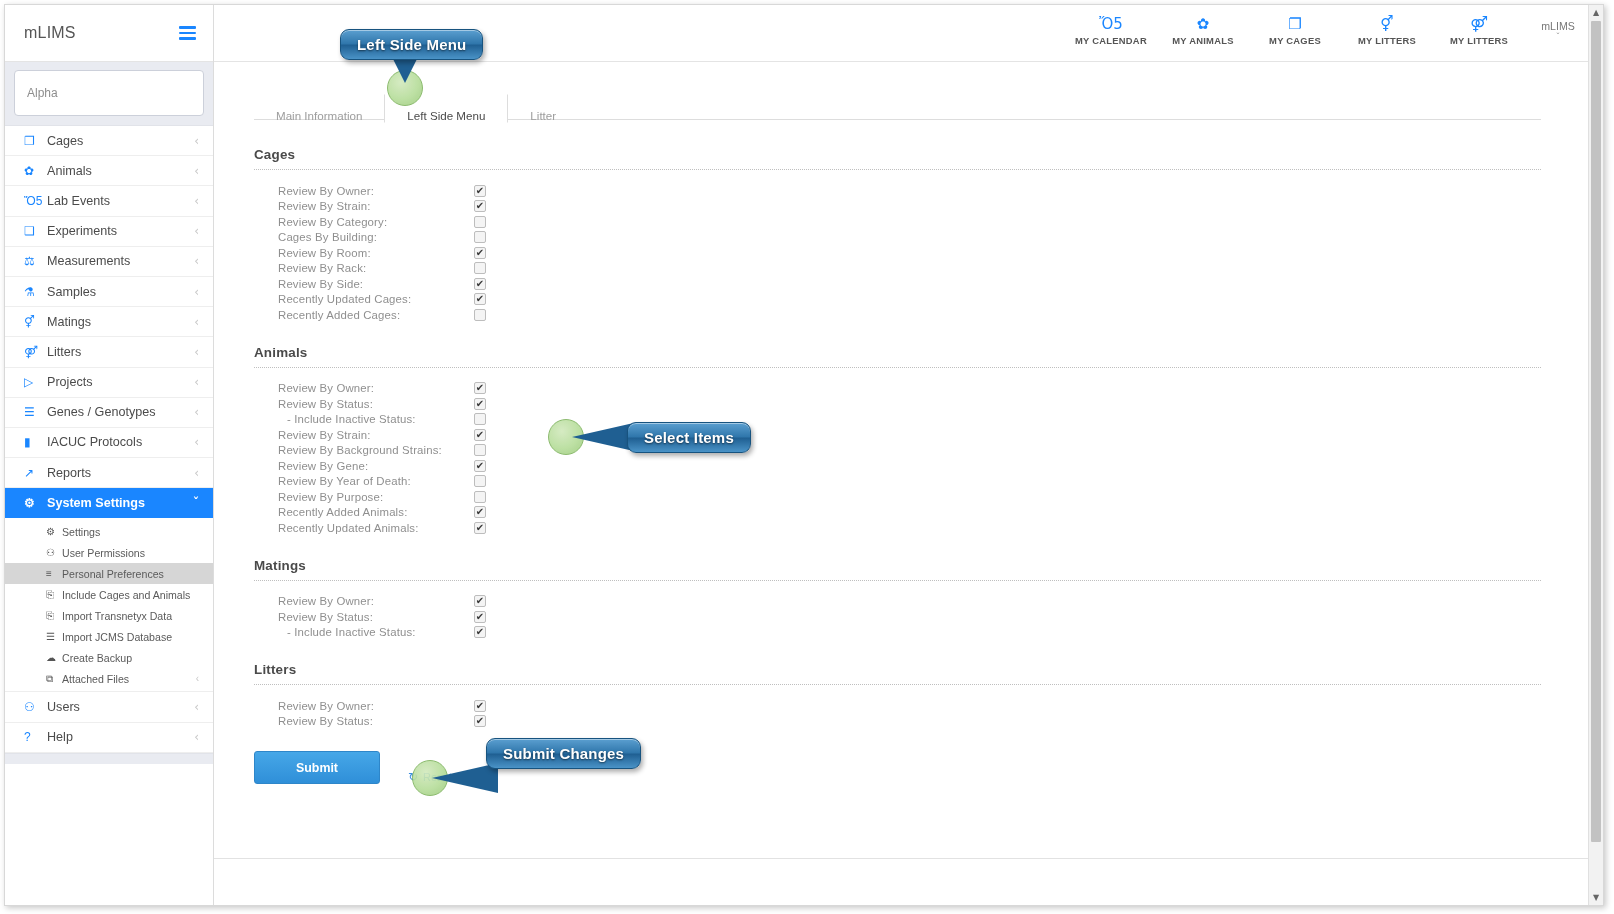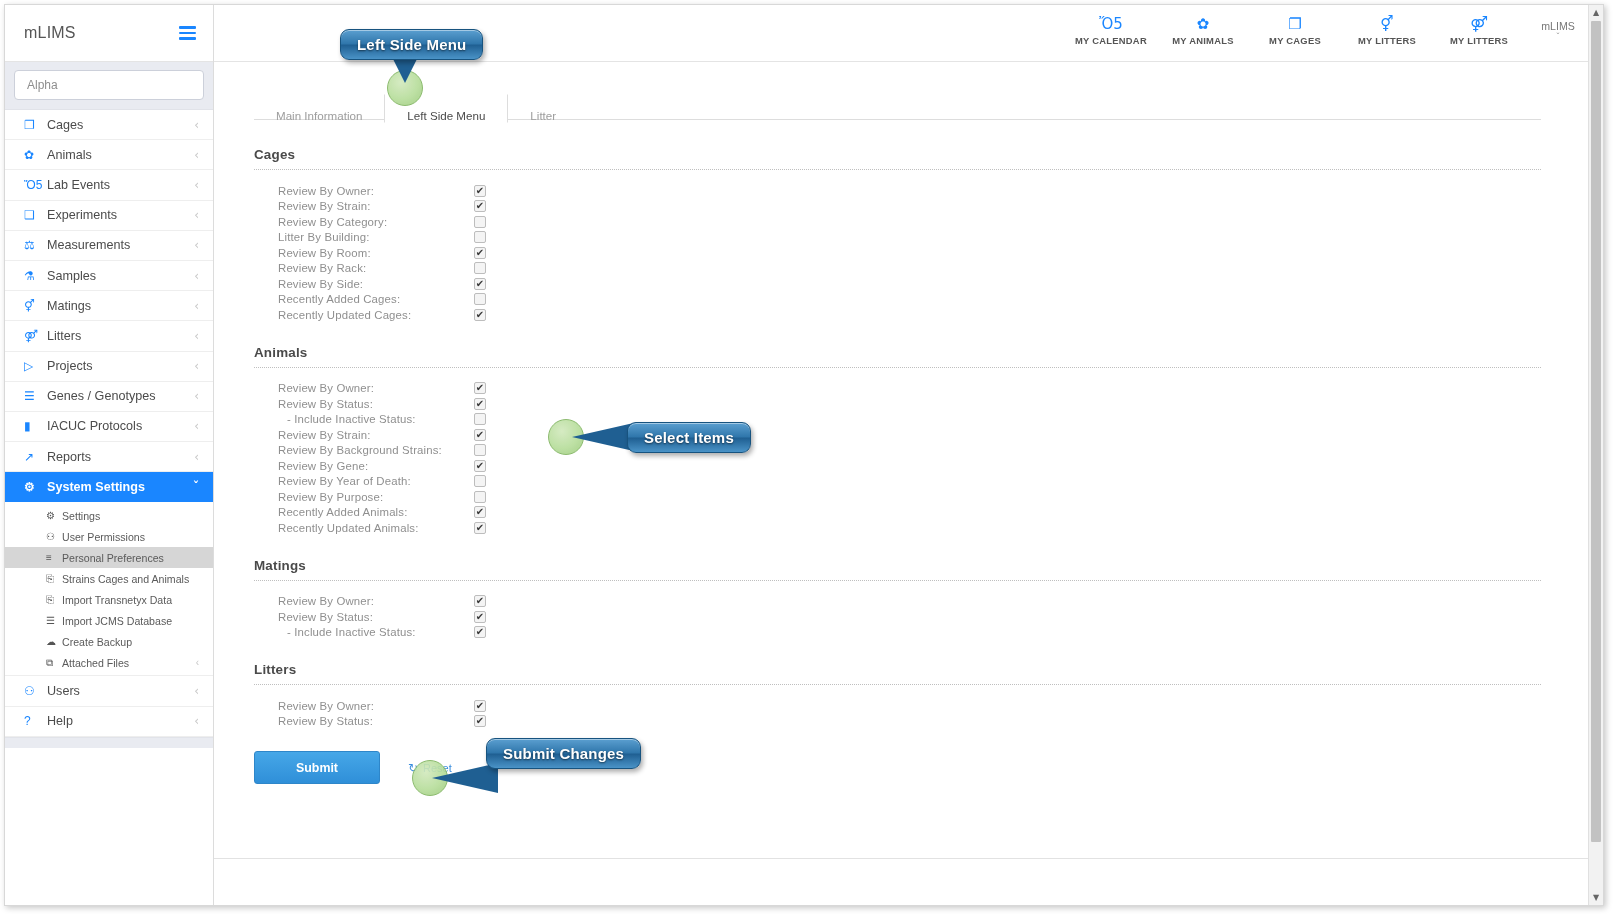--- a/index.html
+++ b/index.html
@@ -36,21 +36,21 @@
   .sb-burger { width: 17px; }
   .sb-burger span {
     display: block; height: 2.4px; background: #1a86ff;
     margin: 3.2px 0; border-radius: 1px;
   }
   .sb-searchwrap {
     background: #e9ebf1; padding: 8px 9px 9px 9px;
     border-bottom: 1px solid #e1e3e9;
   }
   .sb-search {
-    width: 100%; height: 30px; border: 1px solid #ccd0da;
+    width: 100%; height: 46px; border: 1px solid #ccd0da;
     border-radius: 4px; background: #fff; padding: 0 12px;
     font-size: 12px; color: #8a8a8a; font-family: "Liberation Sans", sans-serif;
     outline: none;
   }
   .sb-search::placeholder { color: #8e8e8e; }
   .sb-nav { background: #fff; }
   .sb-item {
     position: relative; display: flex; align-items: center;
     height: 30.2px; padding: 0 14px 0 19px;
     border-bottom: 1px solid #eeeeee; cursor: pointer;
@@ -156,21 +156,21 @@
   .cb {
     width: 12px; height: 12px; border: 1px solid #bdbdbd;
     border-radius: 2px; background: #f4f4f4;
     display: inline-flex; align-items: center; justify-content: center;
     cursor: pointer; position: relative;
   }
   .cb.on::after {
     content: "✔"; font-size: 10px; color: #3a3a3a;
     line-height: 10px; font-family: "DejaVu Sans", sans-serif;
   }
-  .actions { display: flex; align-items: center; margin-top: 8px; }
+  .actions { display: flex; align-items: flex-end; margin-top: 8px; }
   .btn-submit {
     width: 126px; height: 33px; border: 1px solid #2e86c9;
     border-radius: 3px; cursor: pointer;
     background: linear-gradient(#46a7e8, #2f8fd8);
     color: #fff; font-size: 12.4px; font-weight: bold;
     font-family: "Liberation Sans", sans-serif;
   }
   .btn-reset {
     margin-left: 28px; display: flex; align-items: center;
     color: #3b8ede; font-size: 11px; cursor: pointer;
@@ -318,21 +318,21 @@
           <div class="sb-sub">
             <span class="ico">⚇</span>
             <span class="lbl">User Permissions</span>
           </div>
           <div class="sb-sub sel">
             <span class="ico">≡</span>
             <span class="lbl">Personal Preferences</span>
           </div>
           <div class="sb-sub">
             <span class="ico">⎘</span>
-            <span class="lbl">Strains Cages and Animals</span>
+            <span class="lbl">Include Cages and Animals</span>
           </div>
           <div class="sb-sub">
             <span class="ico">⎘</span>
             <span class="lbl">Import Transnetyx Data</span>
           </div>
           <div class="sb-sub">
             <span class="ico">☰</span>
             <span class="lbl">Import JCMS Database</span>
           </div>
           <div class="sb-sub">
@@ -411,42 +411,42 @@
             </div>
             <div class="row">
               <span class="rlbl">Review By Strain:</span>
               <span class="cb on"></span>
             </div>
             <div class="row">
               <span class="rlbl">Review By Category:</span>
               <span class="cb"></span>
             </div>
             <div class="row">
-              <span class="rlbl">Litter By Building:</span>
+              <span class="rlbl">Cages By Building:</span>
               <span class="cb"></span>
             </div>
             <div class="row">
               <span class="rlbl">Review By Room:</span>
               <span class="cb on"></span>
             </div>
             <div class="row">
               <span class="rlbl">Review By Rack:</span>
               <span class="cb"></span>
             </div>
             <div class="row">
               <span class="rlbl">Review By Side:</span>
               <span class="cb on"></span>
             </div>
             <div class="row">
+              <span class="rlbl">Recently Updated Cages:</span>
+              <span class="cb on"></span>
+            </div>
+            <div class="row">
               <span class="rlbl">Recently Added Cages:</span>
               <span class="cb"></span>
-            </div>
-            <div class="row">
-              <span class="rlbl">Recently Updated Cages:</span>
-              <span class="cb on"></span>
             </div>
           </div>
         </div>
         <div class="sec">
           <div class="sec-title">Animals</div>
           <div class="sec-rule"></div>
           <div class="rows">
             <div class="row">
               <span class="rlbl">Review By Owner:</span>
               <span class="cb on"></span>

